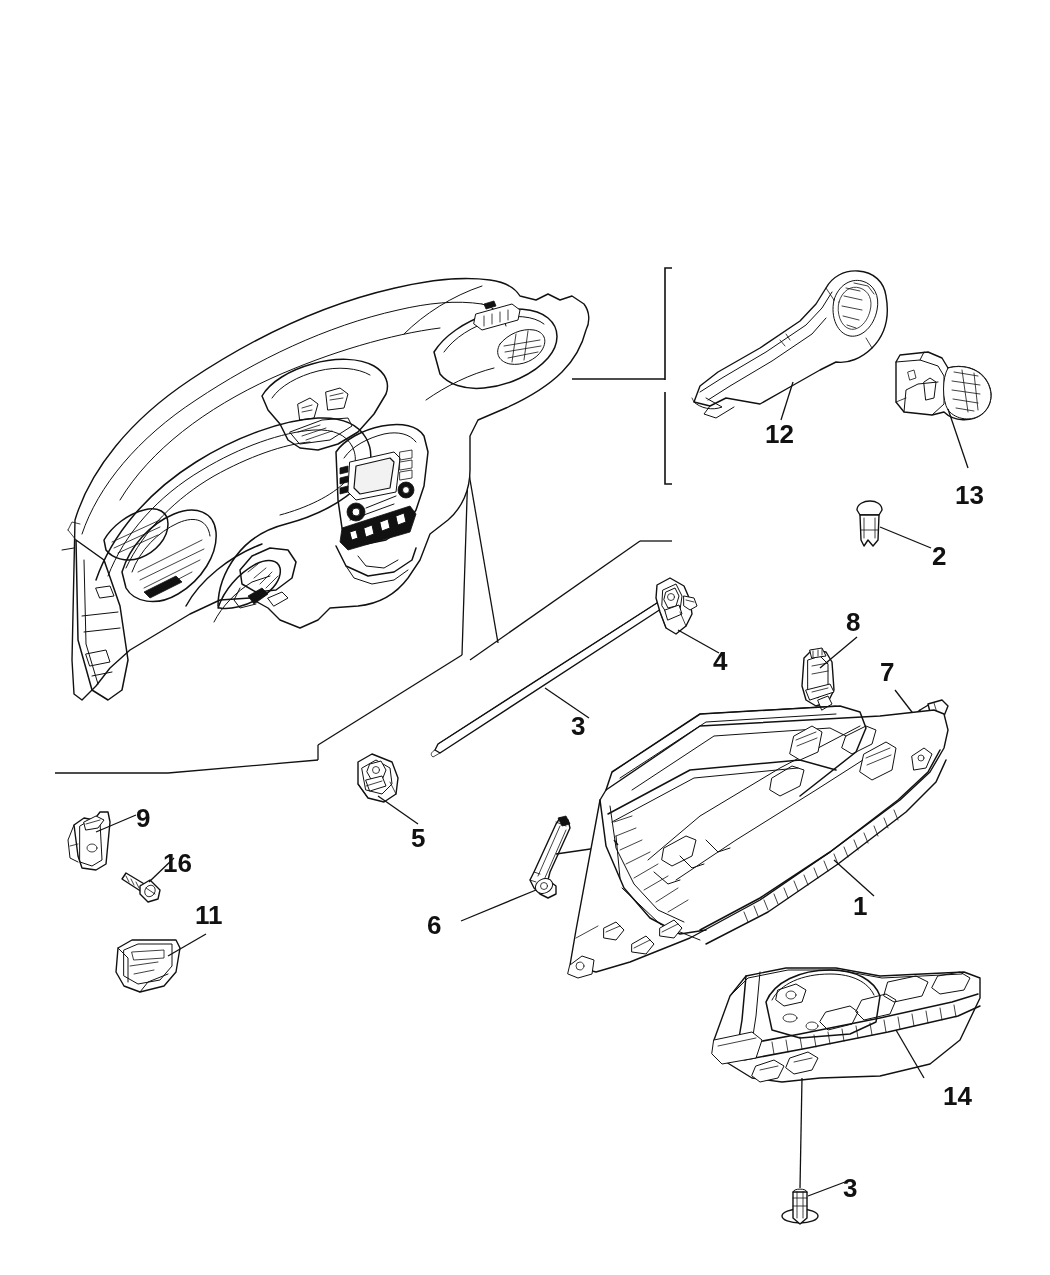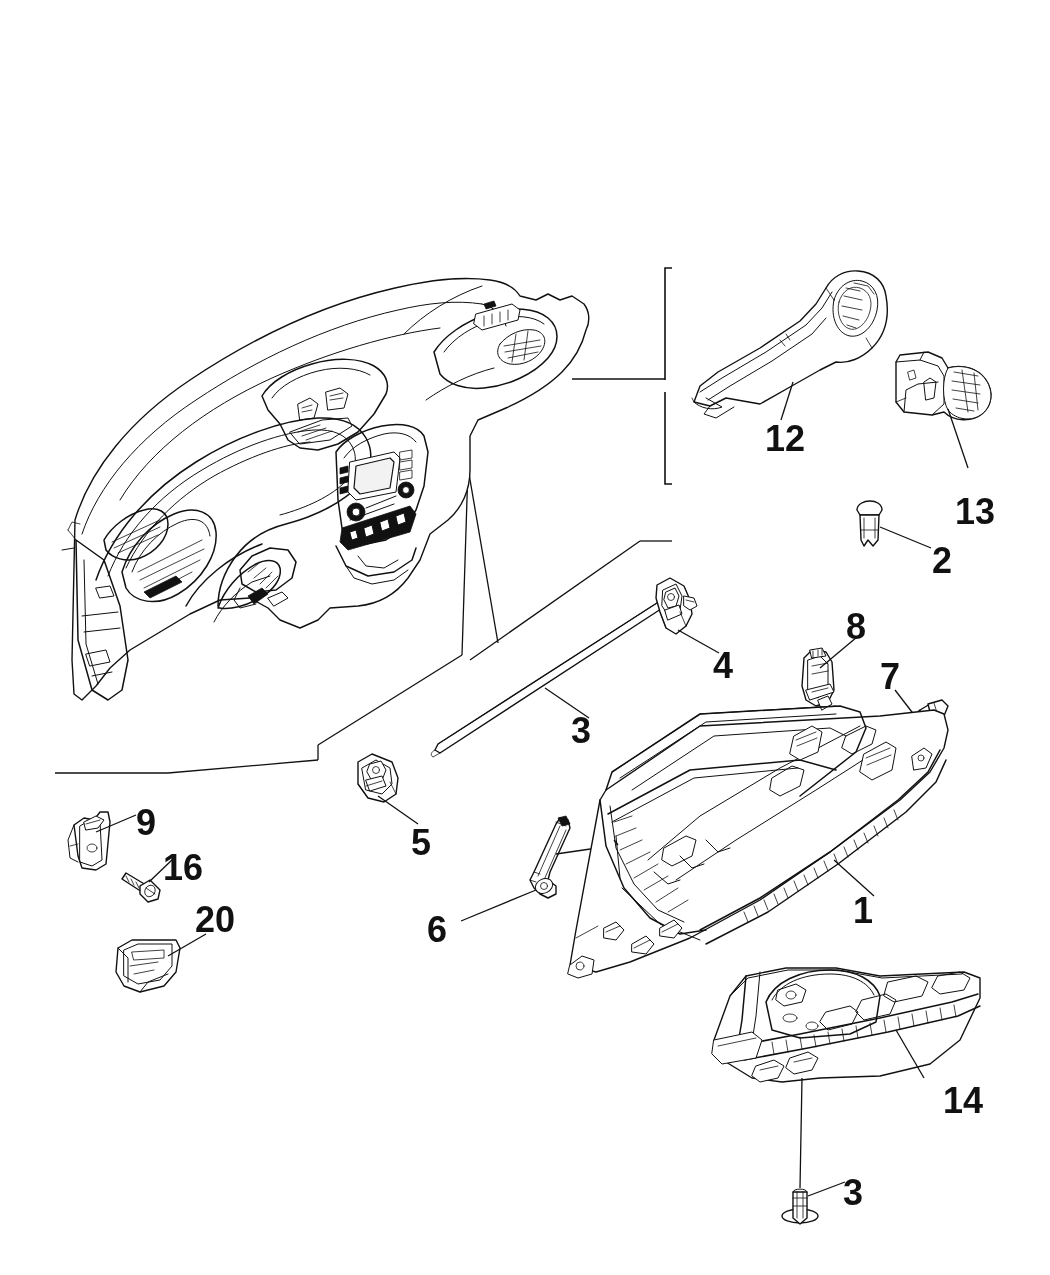--- a/index.html
+++ b/index.html
@@ -21,21 +21,21 @@
   #artwork {
     position: absolute;
     left: 0;
     top: 0;
     width: 1050px;
     height: 1275px;
   }
   .callout {
     position: absolute;
     font-family: "Liberation Sans", sans-serif;
-    font-size: 36px;
+    font-size: 26px;
     font-weight: 700;
     color: #111111;
     line-height: 1;
     letter-spacing: 0px;
     white-space: nowrap;
     user-select: none;
   }
   
   .ln   { fill: none; stroke: #111111; stroke-width: 1.5; stroke-linecap: round; stroke-linejoin: round; }
   .ln-t { fill: none; stroke: #111111; stroke-width: 1;   stroke-linecap: round; stroke-linejoin: round; }
@@ -529,19 +529,19 @@
   <div class="callout" style="left:853px; top:893px;">1</div>
   <div class="callout" style="left:932px; top:543px;">2</div>
   <div class="callout" style="left:571px; top:713px;">3</div>
   <div class="callout" style="left:713px; top:648px;">4</div>
   <div class="callout" style="left:411px; top:825px;">5</div>
   <div class="callout" style="left:427px; top:912px;">6</div>
   <div class="callout" style="left:880px; top:659px;">7</div>
   <div class="callout" style="left:846px; top:609px;">8</div>
   <div class="callout" style="left:136px; top:805px;">9</div>
   <div class="callout" style="left:163px; top:850px;">16</div>
-  <div class="callout" style="left:195px; top:902px;">20</div>
+  <div class="callout" style="left:195px; top:902px;">11</div>
   <div class="callout" style="left:765px; top:421px;">12</div>
-  <div class="callout" style="left:955px; top:482px;margin-top:12px;">13</div>
+  <div class="callout" style="left:955px; top:482px;">13</div>
   <div class="callout" style="left:920px; top:1083px;margin-left:23px;">14</div>
   <div class="callout" style="left:843px; top:1175px;">3</div>
 
 </div>
 
 </body></html>

